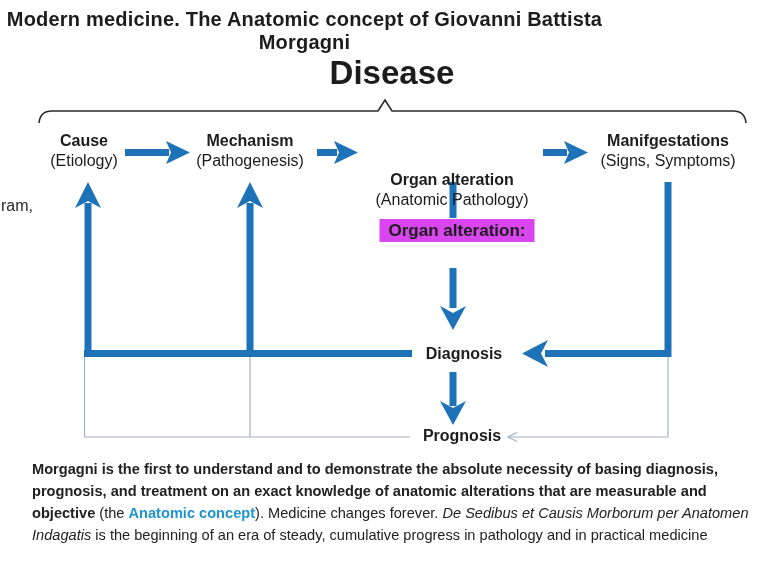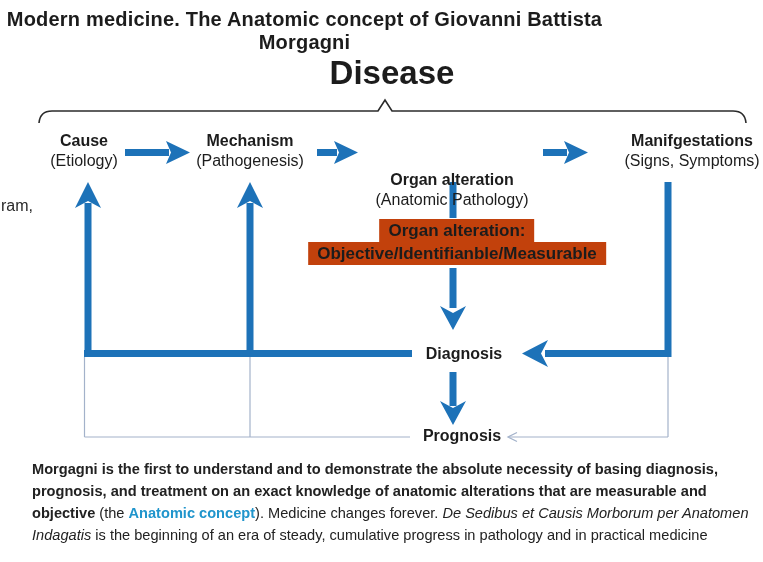--- a/index.html
+++ b/index.html
@@ -12,23 +12,23 @@
   #title{top:8px;left:0;width:609px;text-align:center;font-size:20px;font-weight:700;letter-spacing:.2px;}
   #disease{top:54px;left:392px;font-size:33px;font-weight:700;}
   #svg-layer{top:0;left:0;}
   #left-fragment{top:197px;left:1px;font-size:16px;color:#2a2a2a;}
   .col{top:131px;text-align:center;font-size:16px;line-height:20px;white-space:nowrap;}
   .col .lbl{font-weight:700;}
   .col .sub{font-weight:400;}
   #col-cause{left:84px;}
   #col-mechanism{left:250px;}
   #col-organ{left:452px;margin-top:39px;}
-  #col-manifestations{left:668px;margin-left:24px;}
+  #col-manifestations{left:668px;}
   #highlight{top:219px;left:457px;text-align:center;font-size:17px;font-weight:700;line-height:23px;white-space:nowrap;}
-  #highlight span{background:#c2410c;padding:0 9px;display:inline-block;}
+  #highlight span{background:#d946ef;padding:0 9px;display:inline-block;}
   #diagnosis{top:345px;left:464px;font-size:16px;font-weight:700;white-space:nowrap;}
   #prognosis{top:427px;left:462px;font-size:16px;font-weight:700;white-space:nowrap;}
   #footer{top:458px;left:32px;width:727px;font-size:14.6px;line-height:22px;color:#222222;}
   #footer .b{font-weight:700;}
   #footer .accent{font-weight:700;color:#2095cc;}
   #footer .it{font-style:italic;}
 </style>
 </head>
 <body>
 
@@ -107,21 +107,20 @@
   <div class="lbl">Organ alteration</div>
   <div class="sub">(Anatomic Pathology)</div>
 </div>
 <div class="abs ctr col" id="col-manifestations">
   <div class="lbl">Manifgestations</div>
   <div class="sub">(Signs, Symptoms)</div>
 </div>
 
 <div class="abs ctr" id="highlight">
   <span>Organ alteration:</span><br>
-  <span>Objective/Identifianble/Measurable</span>
 </div>
 
 <div class="abs ctr" id="diagnosis">Diagnosis</div>
 
 <div class="abs ctr" id="prognosis">Prognosis</div>
 
 <div class="abs" id="footer">
   <span class="b">Morgagni is the first to understand and to demonstrate the absolute necessity of basing diagnosis, prognosis, and treatment on an exact knowledge of anatomic alterations that are measurable and objective</span><span> (the </span><span class="accent">Anatomic concept</span><span>). Medicine changes forever. </span><span class="it">De Sedibus et Causis Morborum per Anatomen Indagatis</span><span> is the beginning of an era of steady, cumulative progress in pathology and in practical medicine</span>
 </div>
 

